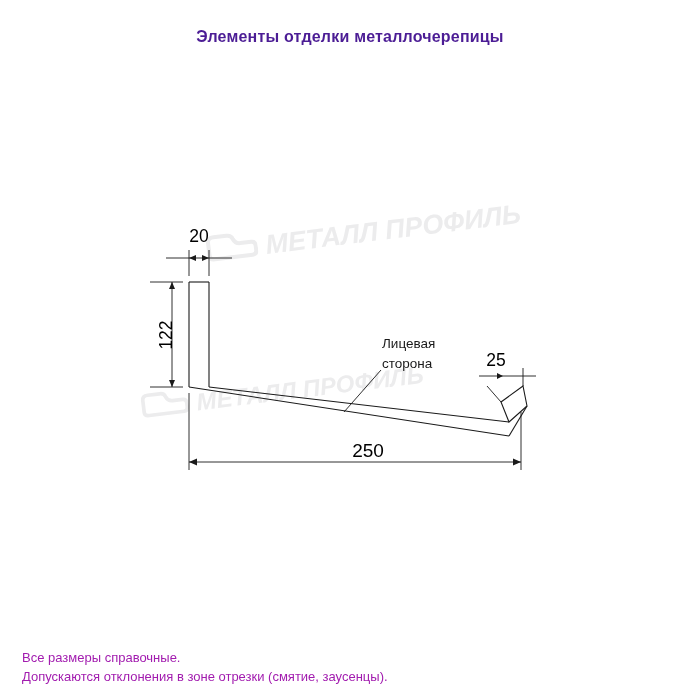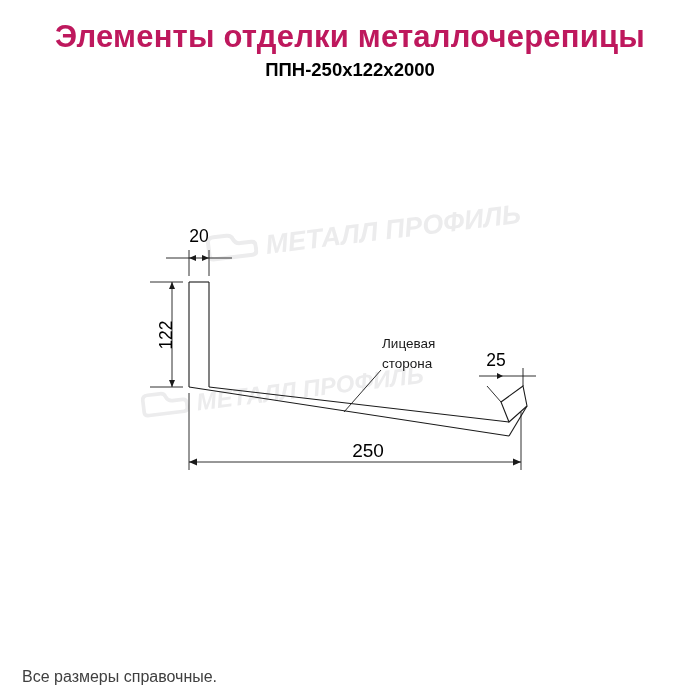--- a/index.html
+++ b/index.html
@@ -23,25 +23,25 @@
 
   
   .titles {
     position: absolute;
     top: 22px;
     left: 0;
     width: 700px;
     text-align: center;
   }
   .title-main {
-    font-size: 31px;
+    font-size: 16px;
     font-weight: bold;
     letter-spacing: 0.2px;
     line-height: 30px;
-    color: #be185d;
+    color: #4c1d95;
   }
   .title-sub {
     font-size: 18.5px;
     font-weight: bold;
     line-height: 28px;
     margin-top: 27px;
     color: #000;
   }
   .title-code {
     font-size: 18.5px;
@@ -90,38 +90,37 @@
   }
   .wm-mark {
     display: inline-block;
   }
 
   
   .footer {
     position: absolute;
     left: 22px;
     bottom: 14px;
-    font-size: 16px;
+    font-size: 13px;
     line-height: 19px;
-    color: #404040;
+    color: #a21caf;
   }
   .footer div { white-space: nowrap; }
 
   .dim-text {
     font-family: "Liberation Sans", sans-serif;
   }
 </style>
 </head>
 <body>
 
 <div class="page">
 
   <div class="titles">
     <div class="title-main">Элементы отделки металлочерепицы</div>
-    <div class="title-code">ППН-250x122x2000</div>
   </div>
 
   <div class="watermark wm-1">
     <span class="wm-mark">
       <svg width="52" height="30" viewBox="0 0 52 30" aria-hidden="true">
         <path d="M3 22 L3 9 Q3 4 9 4 L22 4 Q27 4 28 8 Q30 13 35 13 L46 13 Q50 13 50 17 L50 22 Q50 26 46 26 L8 26 Q3 26 3 22 Z" fill="none" stroke="#ececed" stroke-width="4"></path>
       </svg>
     </span>
     <span>МЕТАЛЛ ПРОФИЛЬ</span>
   </div>
@@ -197,15 +196,16 @@
 
       <text class="dim-text" x="368" y="267" text-anchor="middle" font-size="19" fill="#000">250</text>
 
       <text class="dim-text" x="382" y="158" font-size="13.5" fill="#1a1a1a">Лицевая</text>
       <text class="dim-text" x="382" y="178" font-size="13.5" fill="#1a1a1a">сторона</text>
     </svg>
   </div>
 
   <div class="footer">
     <div>Все размеры справочные.</div>
+    <div>Допускаются отклонения в зоне отрезки (смятие, заусенцы).</div>
   </div>
 
 </div>
 
 </body></html>

